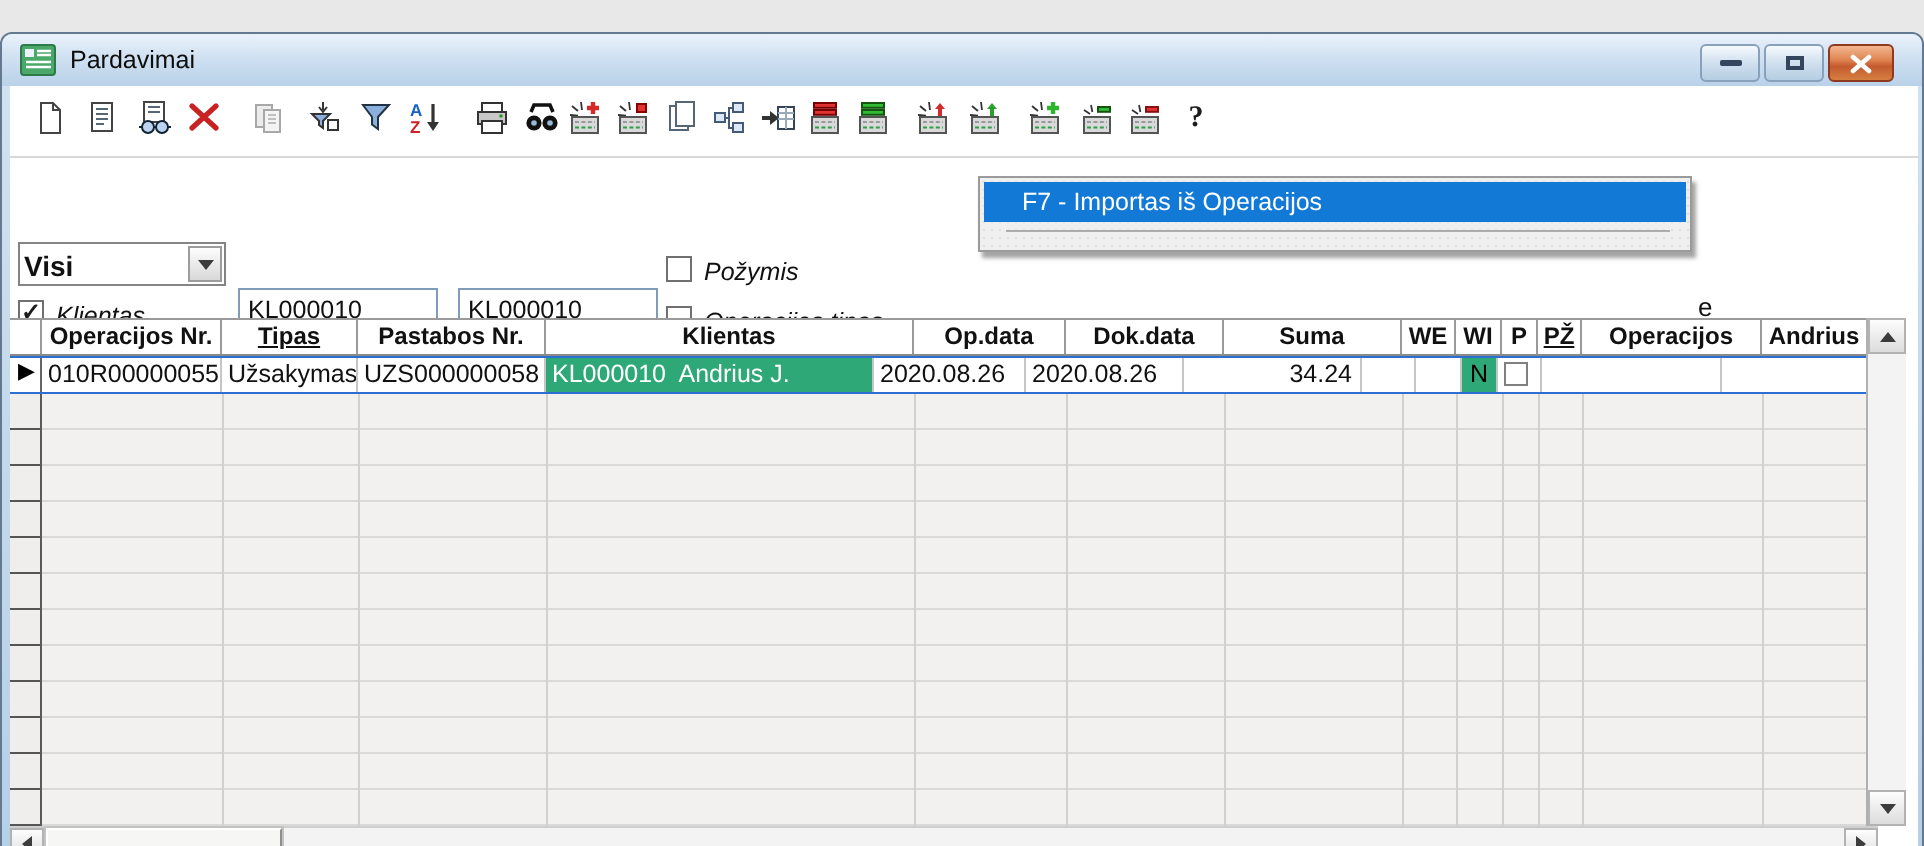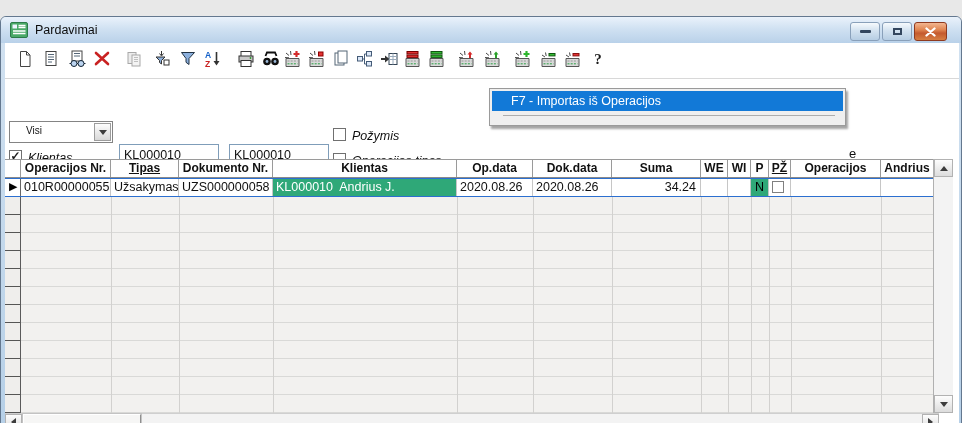--- a/index.html
+++ b/index.html
@@ -28,21 +28,21 @@
   .client { position:absolute; left:4px; top:26px; width:954px; height:389px; background:#fff; overflow:hidden; }
 
   
   .toolbar { position:absolute; left:0; top:0; width:100%; height:36px; background:#fff; border-bottom:1px solid #d8d8d8; }
   .tico { position:absolute; top:7px; width:20px; height:18px; cursor:pointer; display:flex; align-items:center; justify-content:center; }
   .tico.help { font-weight:bold; font-size:15px; font-family:"Liberation Serif",serif; color:#1b1b1b; }
 
   
   .filters { position:absolute; left:0; top:37px; width:100%; height:79px; background:#fff; }
   .combo { position:absolute; height:22px; background:#fff; border:1px solid #848484; }
-  .combo .cval { position:absolute; left:16px; top:3px; font-size:10px; }
+  .combo .cval { position:absolute; left:2px; top:3px; font-size:14px;font-weight:bold; }
   .combo .cbtn { position:absolute; right:1px; top:1px; bottom:1px; width:17px;
     background:linear-gradient(#fdfdfd,#d8d8d8); border:1px solid #9c9c9c;
     display:flex; align-items:center; justify-content:center; }
   .cb { position:absolute; width:13px; height:13px; background:#fff; border:1px solid #707070;
     font-size:12px; line-height:11px; text-align:center; font-weight:bold; color:#1a1a1a; cursor:pointer; }
   .cblabel { position:absolute; font-size:12.5px; white-space:nowrap;font-style:italic; }
   .tfield { position:absolute; height:22px; width:100px; border:1px solid #7f9db9; font-family:"Liberation Sans",sans-serif;
     font-size:12.5px; padding:0 0 0 4px; color:#111; background:#fff; }
   .pushbtn { position:absolute; left:561px; top:92px; width:122px; height:21px; background:#f0f0f0;
     border:1px solid; border-color:#ffffff #5a5a5a #5a5a5a #ffffff; box-shadow:0 0 0 1px #7a7a7a;
@@ -349,39 +349,39 @@
     <div class="popup">
       <div class="popup-item">F7 - Importas iš Operacijos</div>
       <div class="popup-sep"></div>
     </div>
 
     <div class="grid">
       <div class="ghead">
         <span class="hc" style="width:16px"></span>
         <span class="hc" style="width:90px">Operacijos Nr.</span>
         <span class="hc u" style="width:68px">Tipas</span>
-        <span class="hc" style="width:94px">Dokumento Nr.</span>
+        <span class="hc" style="width:94px">Pastabos Nr.</span>
         <span class="hc" style="width:184px">Klientas</span>
         <span class="hc" style="width:76px">Op.data</span>
         <span class="hc" style="width:79px">Dok.data</span>
         <span class="hc" style="width:89px">Suma</span>
         <span class="hc" style="width:27px">WE</span>
         <span class="hc" style="width:23px">WI</span>
         <span class="hc" style="width:18px">P</span>
         <span class="hc u" style="width:22px">PŽ</span>
         <span class="hc" style="width:90px">Operacijos</span>
         <span class="hc" style="width:52px; border-right:none;">Andrius</span>
       </div>
 
       <div class="grow">
         <span class="dc sel" style="width:16px">▶</span>
         <span class="dc" style="width:90px">010R00000055</span>
         <span class="dc" style="width:68px">Užsakymas</span>
         <span class="dc" style="width:94px">UZS000000058</span>
-        <span class="dc green" style="width:184px">KL000010  Andrius J.</span>
+        <span class="dc green" style="width:164px">KL000010  Andrius J.</span>
         <span class="dc" style="width:76px">2020.08.26</span>
         <span class="dc" style="width:79px">2020.08.26</span>
         <span class="dc num" style="width:89px">34.24</span>
         <span class="dc" style="width:27px"></span>
         <span class="dc" style="width:23px"></span>
         <span class="dc ncell" style="width:18px">N</span>
         <span class="dc" style="width:22px"><span class="rowcb"></span></span>
         <span class="dc" style="width:90px"></span>
         <span class="dc" style="width:52px; border-right:none;"></span>
       </div>

